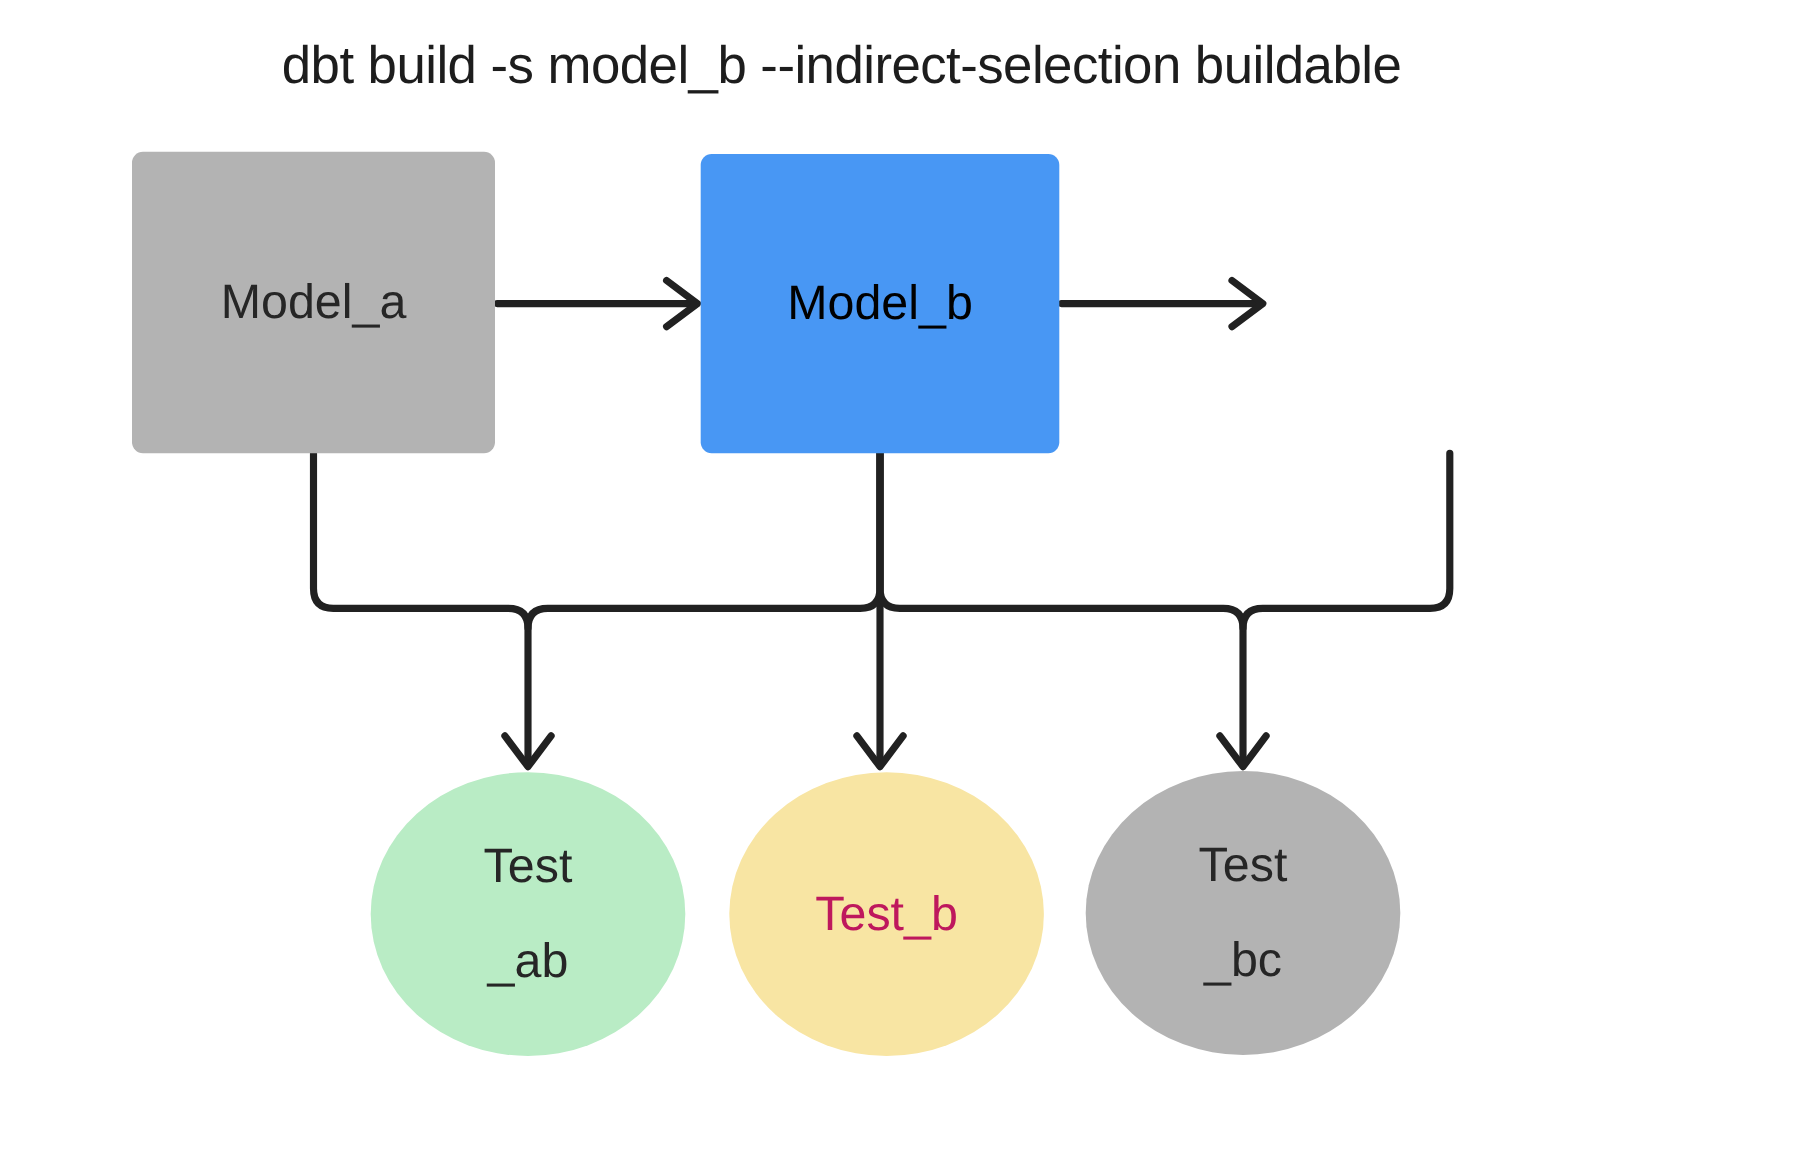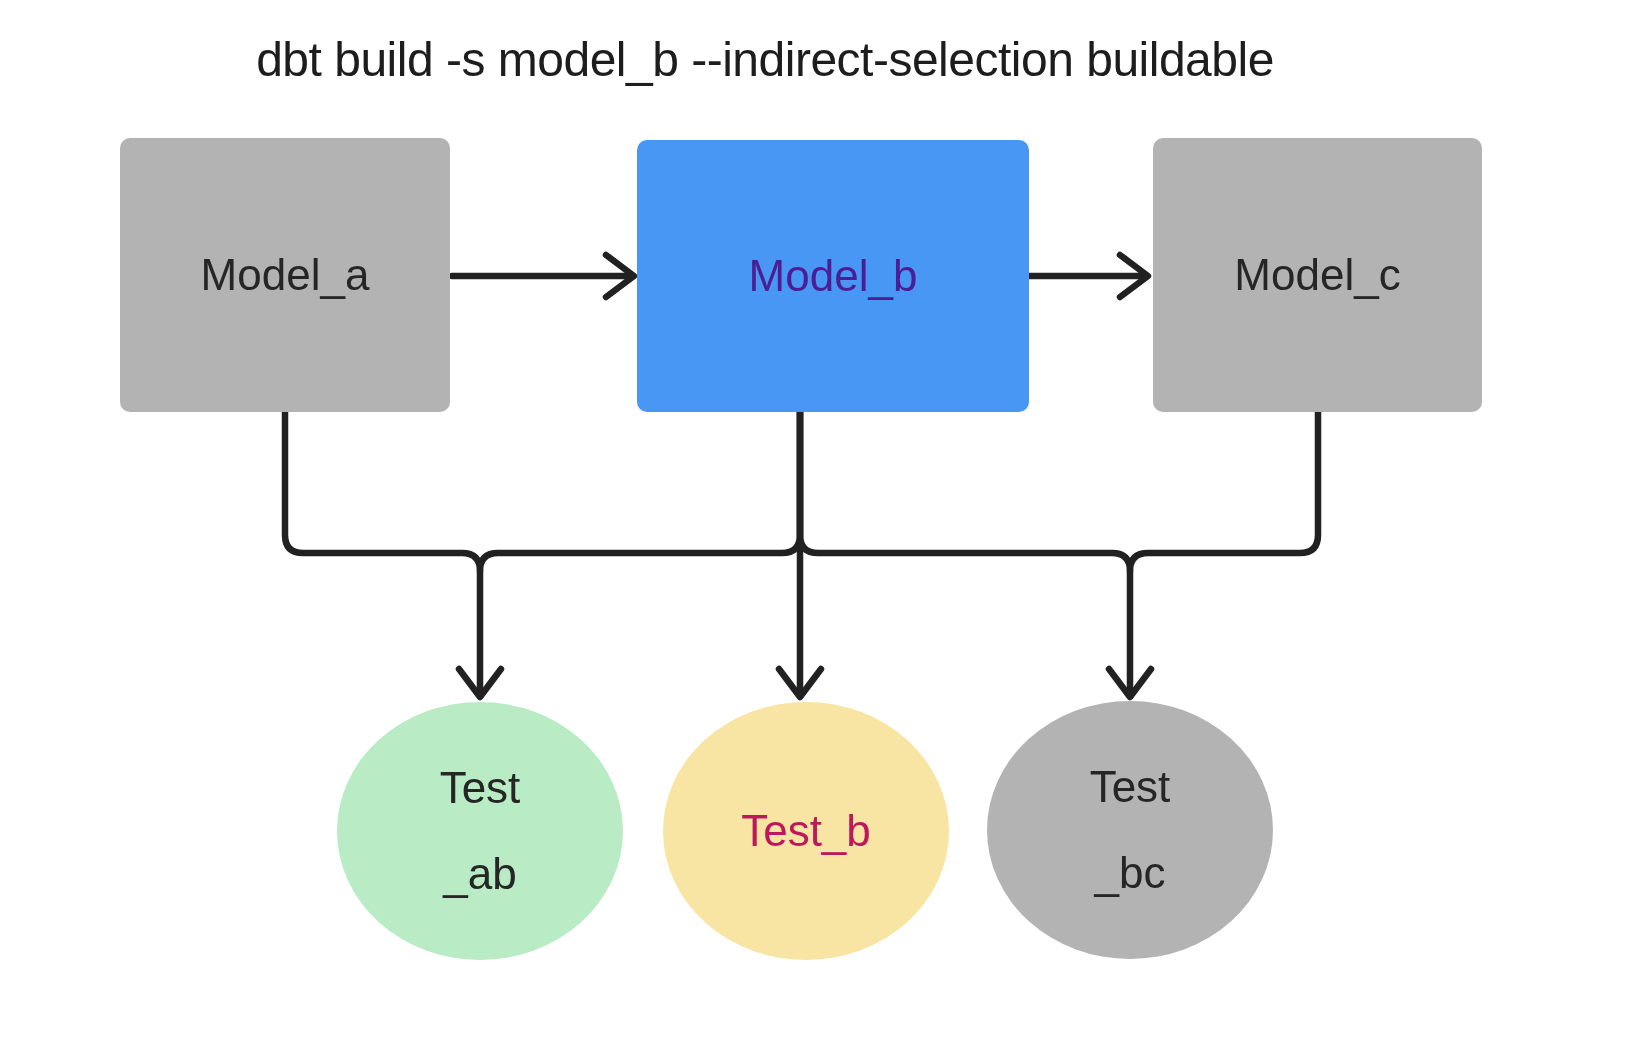--- a/index.html
+++ b/index.html
@@ -49,23 +49,23 @@
     font-size: 44px;
     font-weight: 500;
     color: #262626;
   }
   .box { border-radius: 10px; }
   .model-a {
     left: 120px; top: 138px; width: 330px; height: 274px;
     background: var(--c-unselected, #b3b3b3);
   }
   .model-b {
-    left: 637px; top: 140px; width: 392px; height: 272px;
+    left: 637px; top: 140px; width: 326px; height: 272px;
     background: var(--c-selected, #4897f4);
-    color: #4c1d95;
+    color: #000000;
   }
   .model-c {
     left: 1153px; top: 138px; width: 329px; height: 274px;
     background: var(--c-unselected, #b3b3b3);
   }
   .ellipse {
     border-radius: 50%;
     flex-direction: column;
     line-height: 86px;
   }
@@ -128,23 +128,20 @@
   </svg>
 
   <div class="node box model-a">
     <span>Model_a</span>
   </div>
 
   <div class="node box model-b">
     <span>Model_b</span>
   </div>
 
-  <div class="node box model-c">
-    <span>Model_c</span>
-  </div>
 
   <div class="node ellipse test-ab">
     <span>Test</span>
     <span>_ab</span>
   </div>
 
   <div class="node ellipse test-b">
     <span>Test_b</span>
   </div>
 

